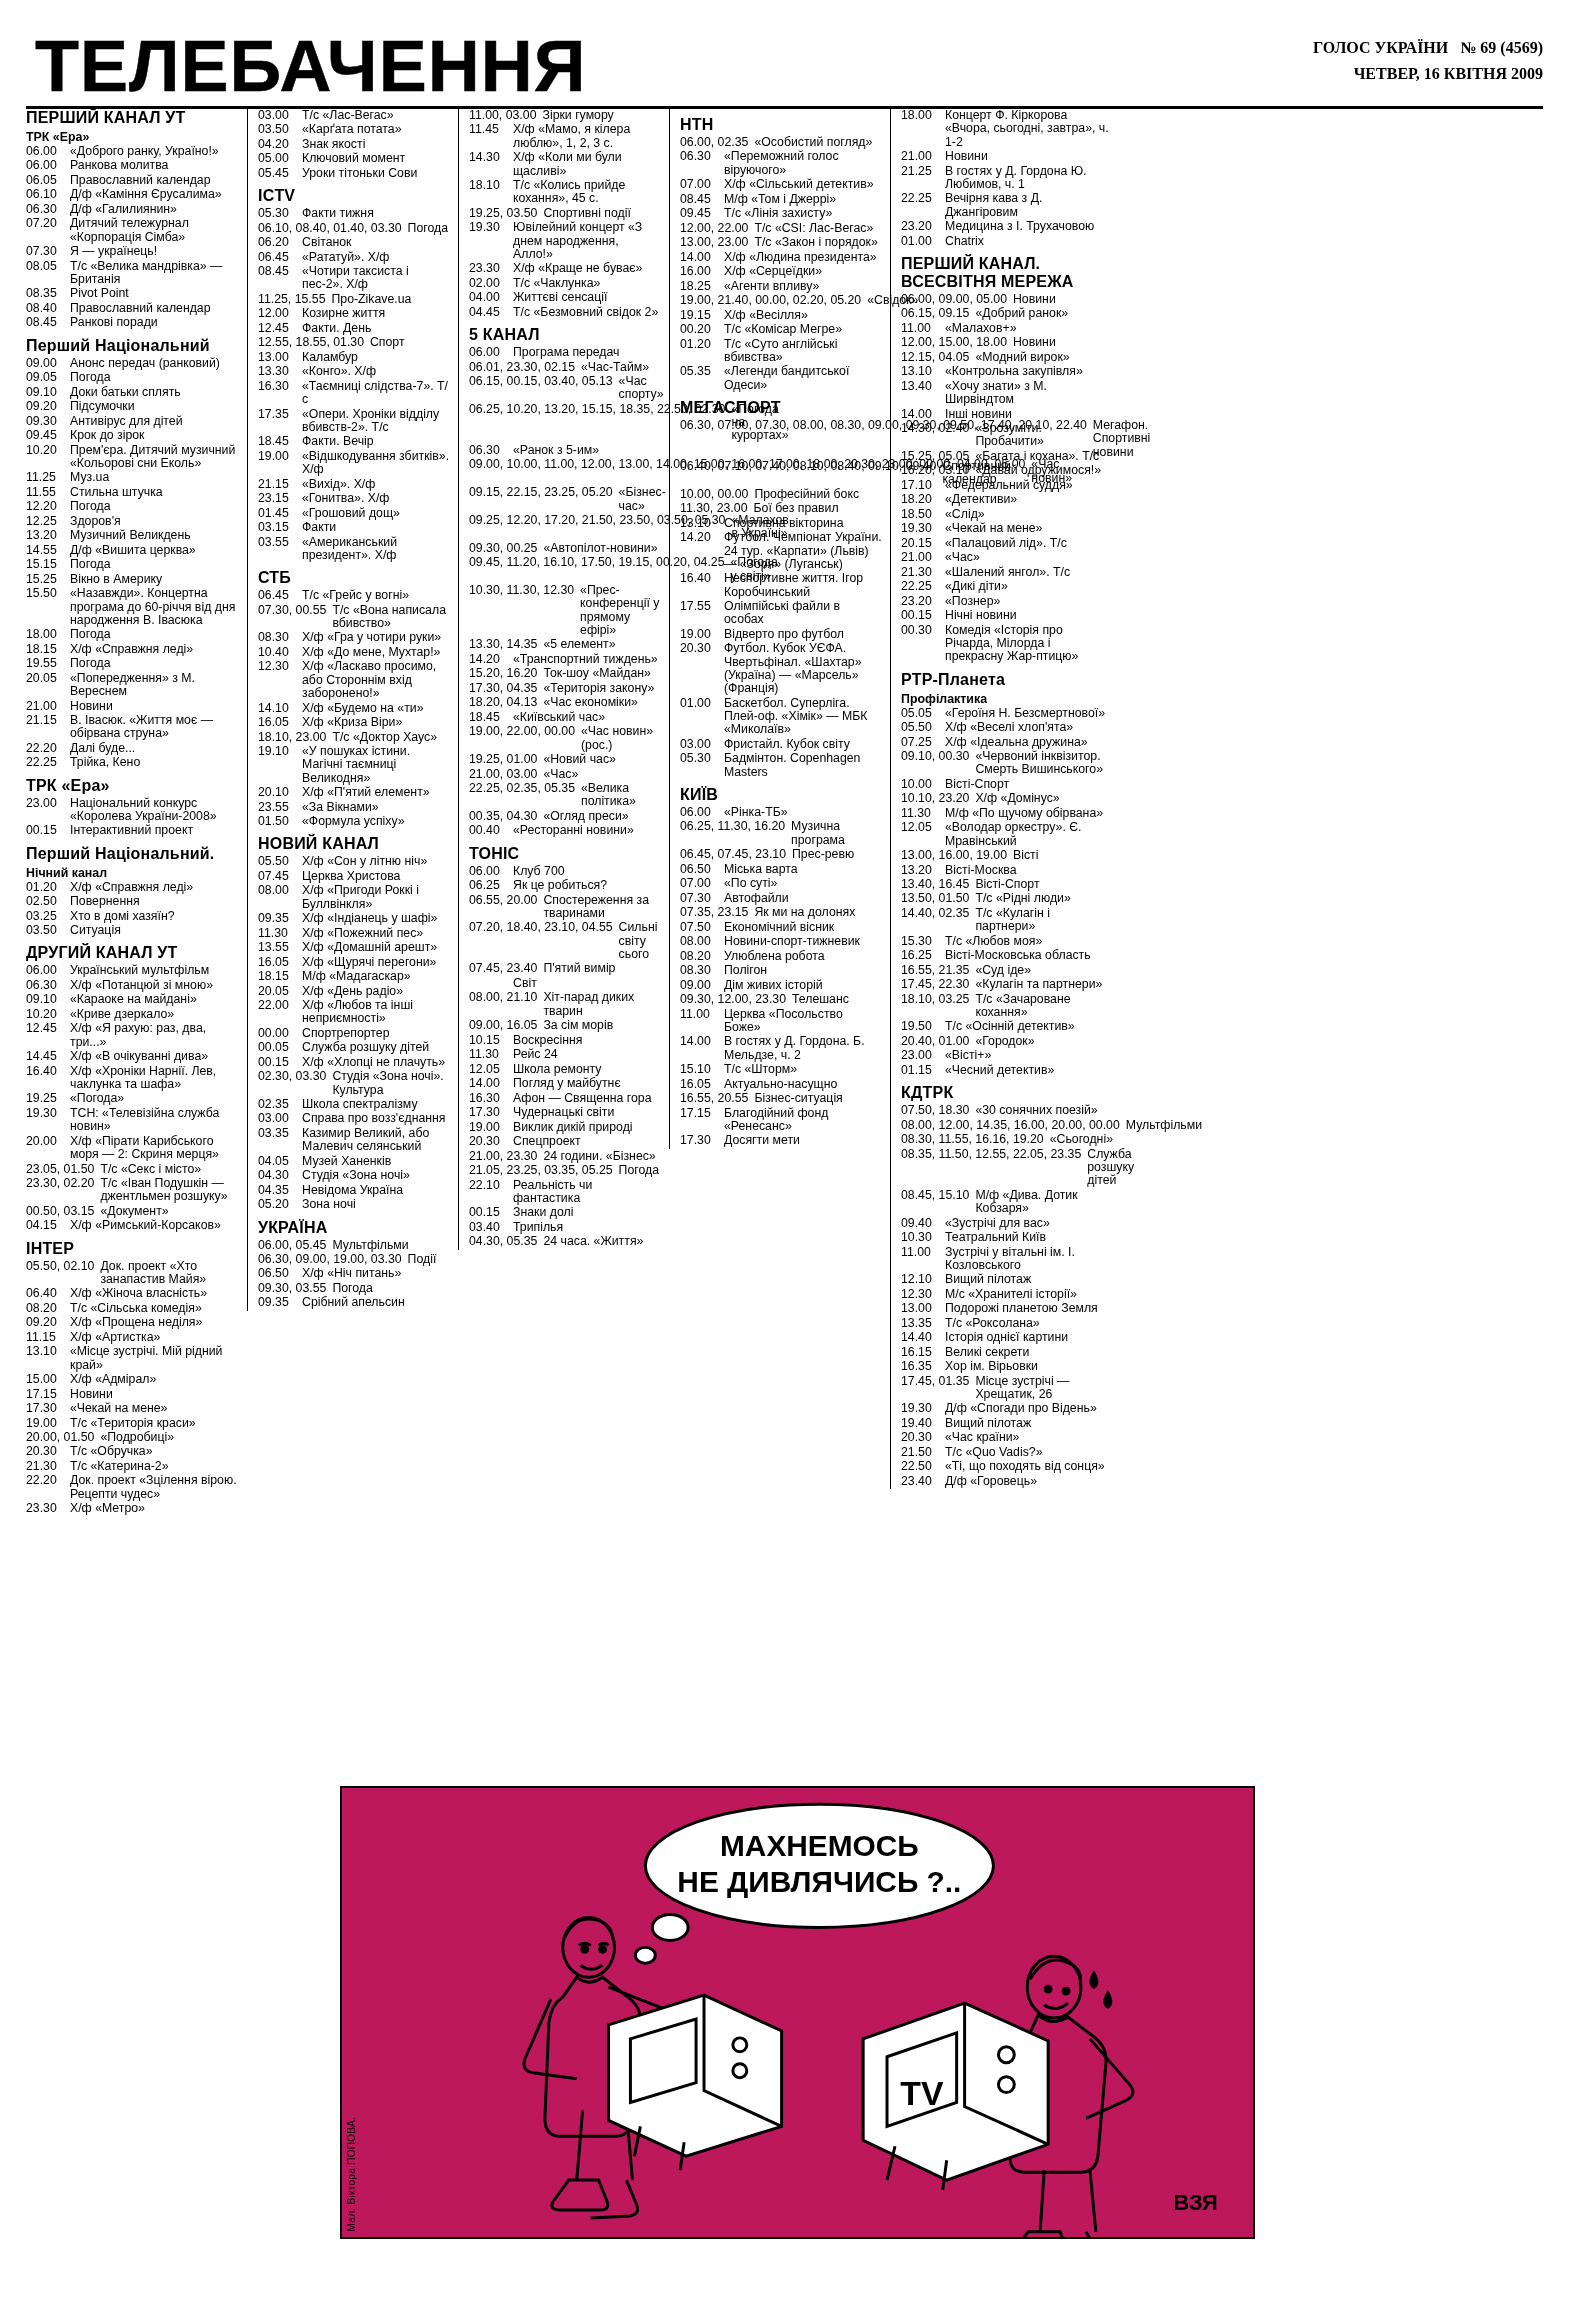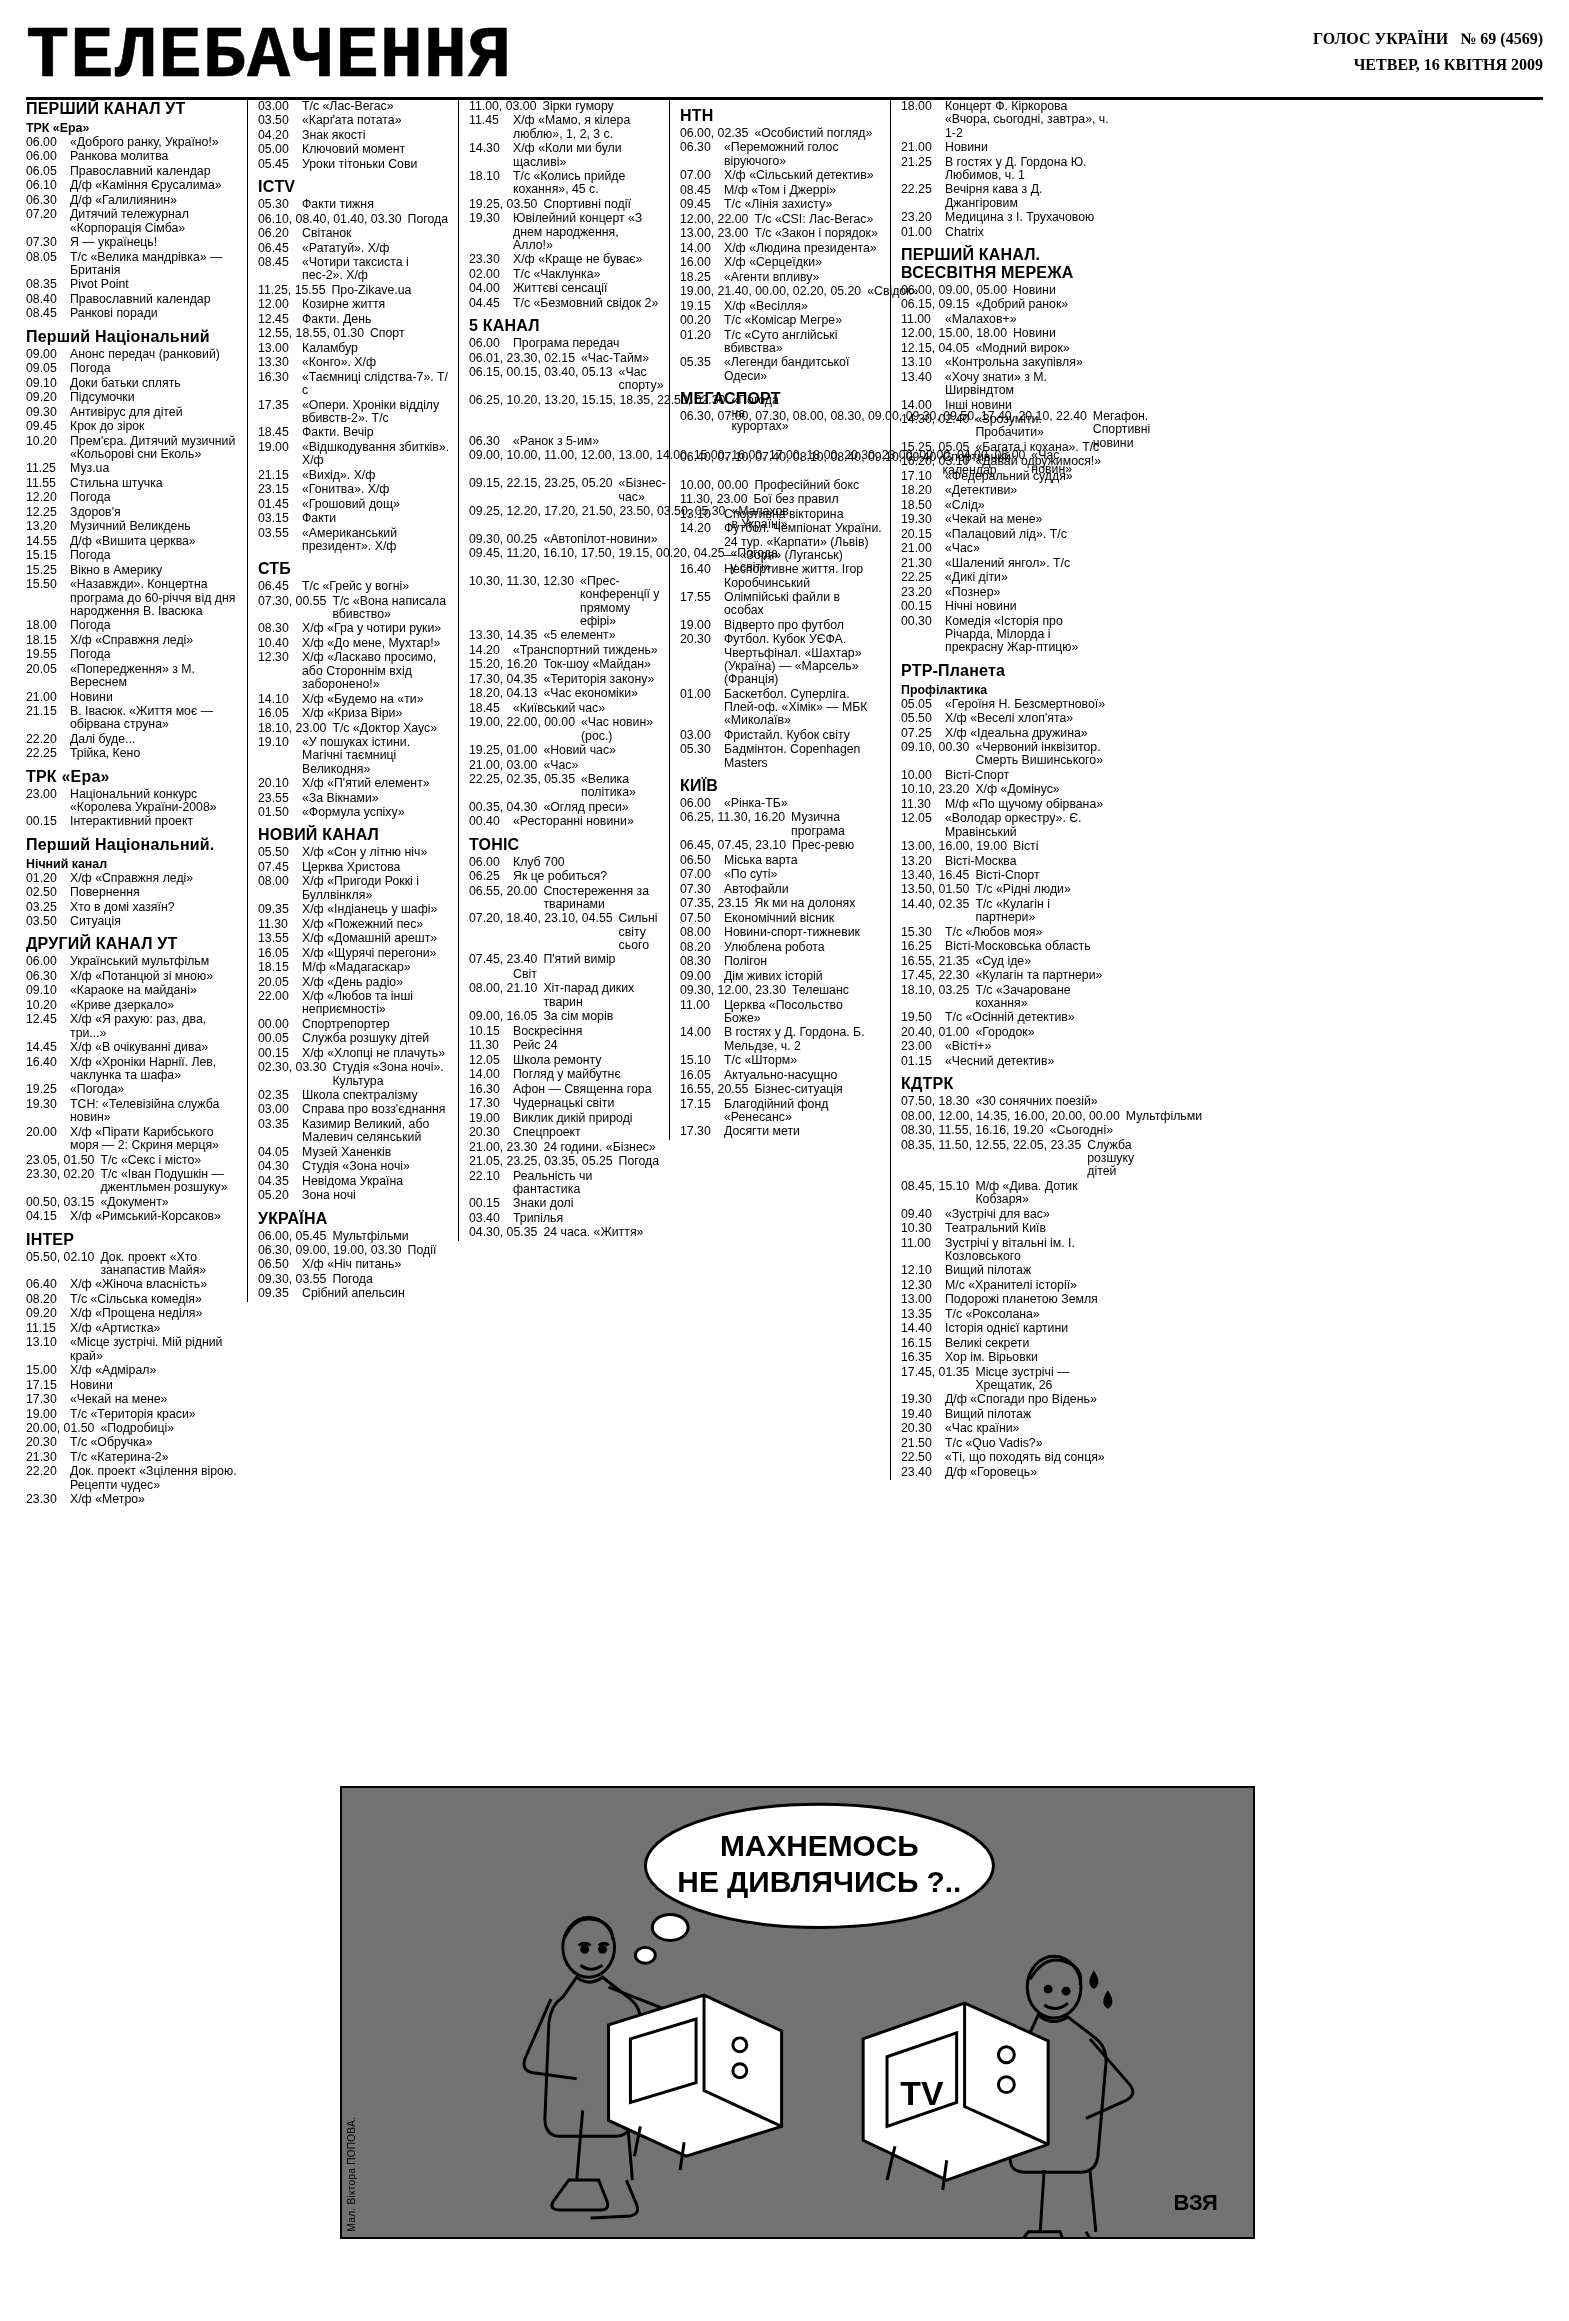--- a/index.html
+++ b/index.html
@@ -10,26 +10,26 @@
     font-family:"Liberation Sans", sans-serif;
     color:#000;
     position:relative;
     overflow:hidden;
   }
   .page { position:relative; width:1569px; height:2321px; padding:18px 26px 0 26px; }
 
   
   .masthead { position:relative; height:82px; border-bottom:3px solid #000; }
   .masthead-title {
-    font-family:Liberation Mono, monospace;
+    font-family:Liberation Sans, sans-serif;
     font-weight:bold;
     font-size:72px;
     letter-spacing:1px;
     line-height:78px;
-    margin:0;
+    margin:9px;
     -webkit-text-stroke:0.5px #000;
   }
   .masthead-right {
     position:absolute; right:0; top:8px; text-align:right;
     font-family:"Liberation Serif", serif; font-size:16px; font-weight:bold; line-height:26px;
   }
 
   
   .dayhead {
     font-family:"Liberation Serif", serif;
@@ -65,21 +65,21 @@
   ul.progs li .t { flex:0 0 auto; width:42px; white-space:nowrap; }
   ul.progs li .t.wide { width:auto; padding-right:4px; }
   ul.progs li .d { flex:1 1 auto; padding-left:2px; }
 
   
   .cartoon {
     position:absolute;
     left:340px; top:1786px;
     width:915px; height:453px;
     border:2px solid #000;
-    background:#737373;
+    background:#be185d;
     overflow:hidden;
   }
   .cartoon .credit {
     position:absolute; left:4px; bottom:6px;
     font-size:10px; writing-mode:vertical-rl; transform:rotate(180deg);
     letter-spacing:0.3px;
   }
 
   
   .footer {

